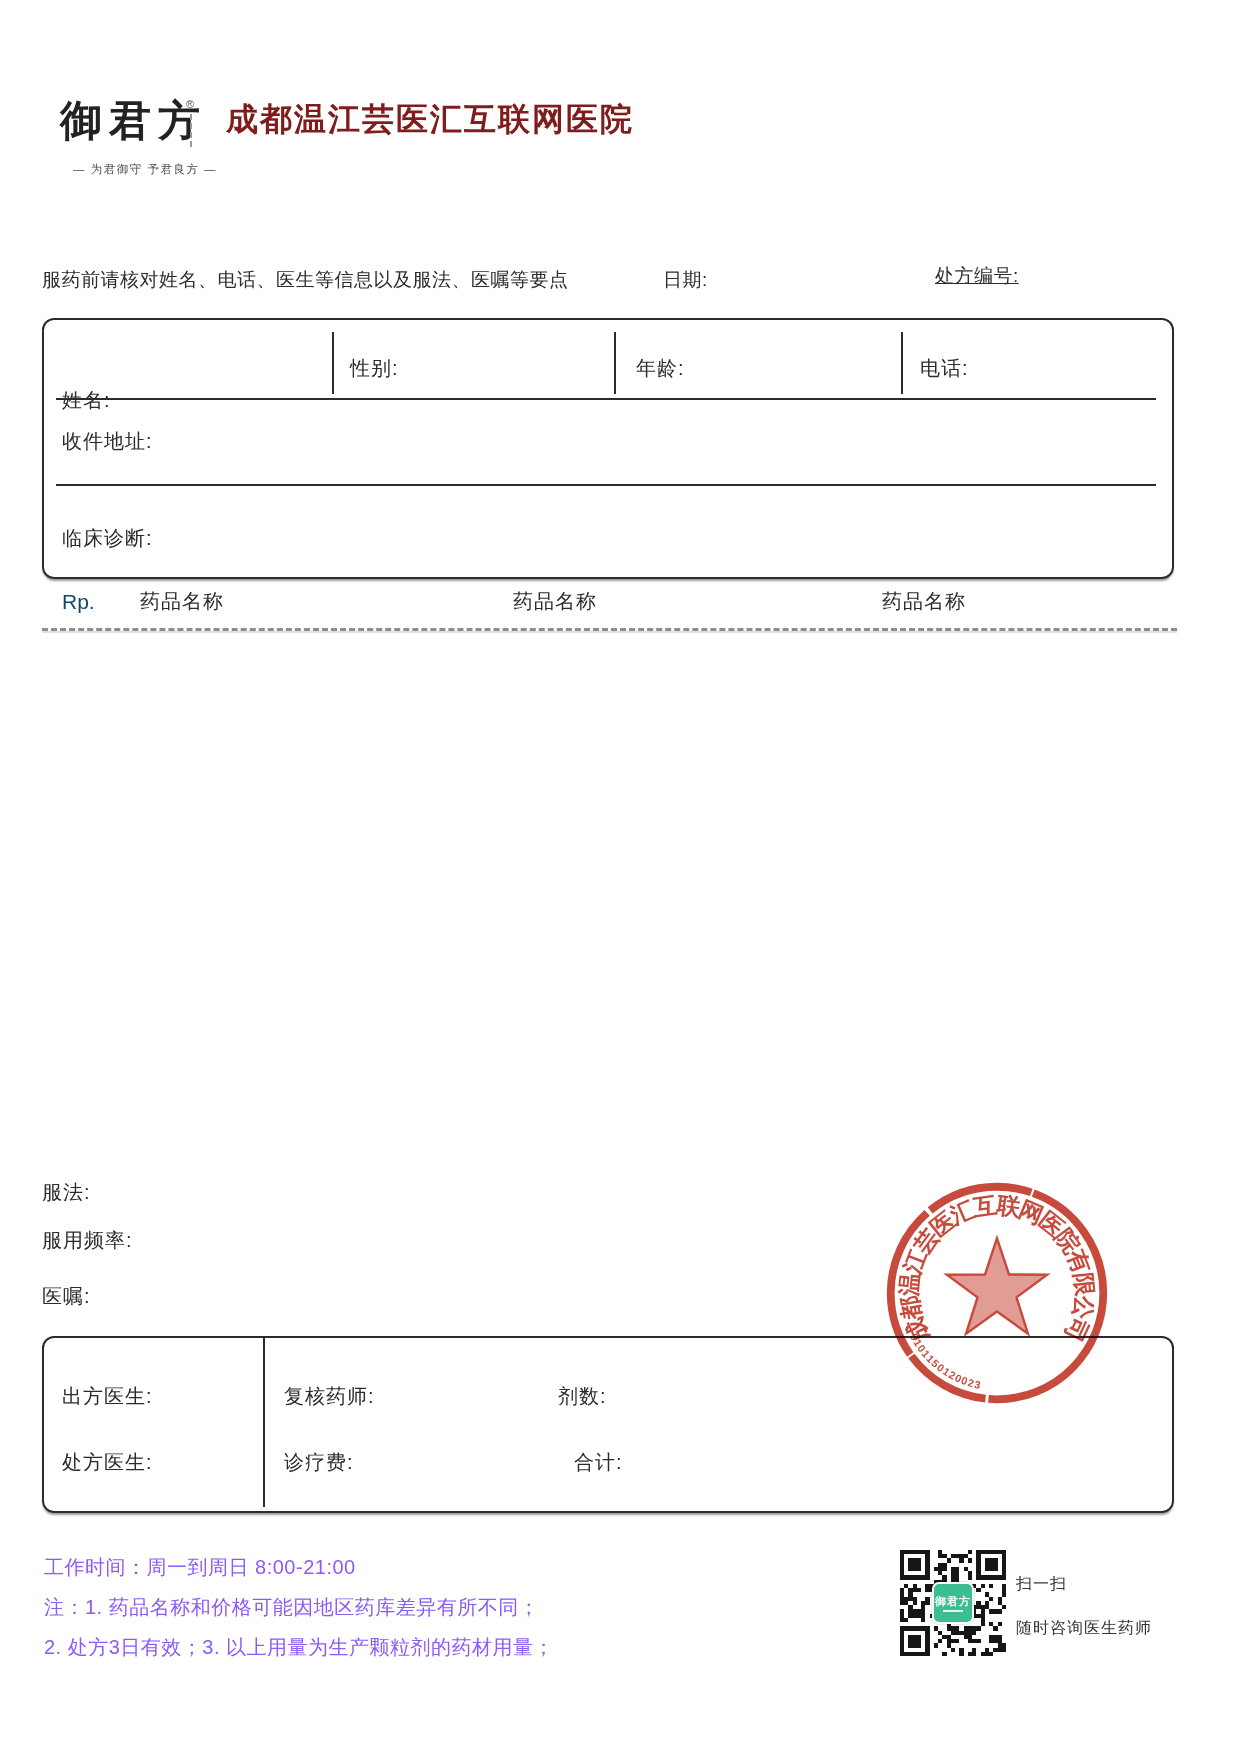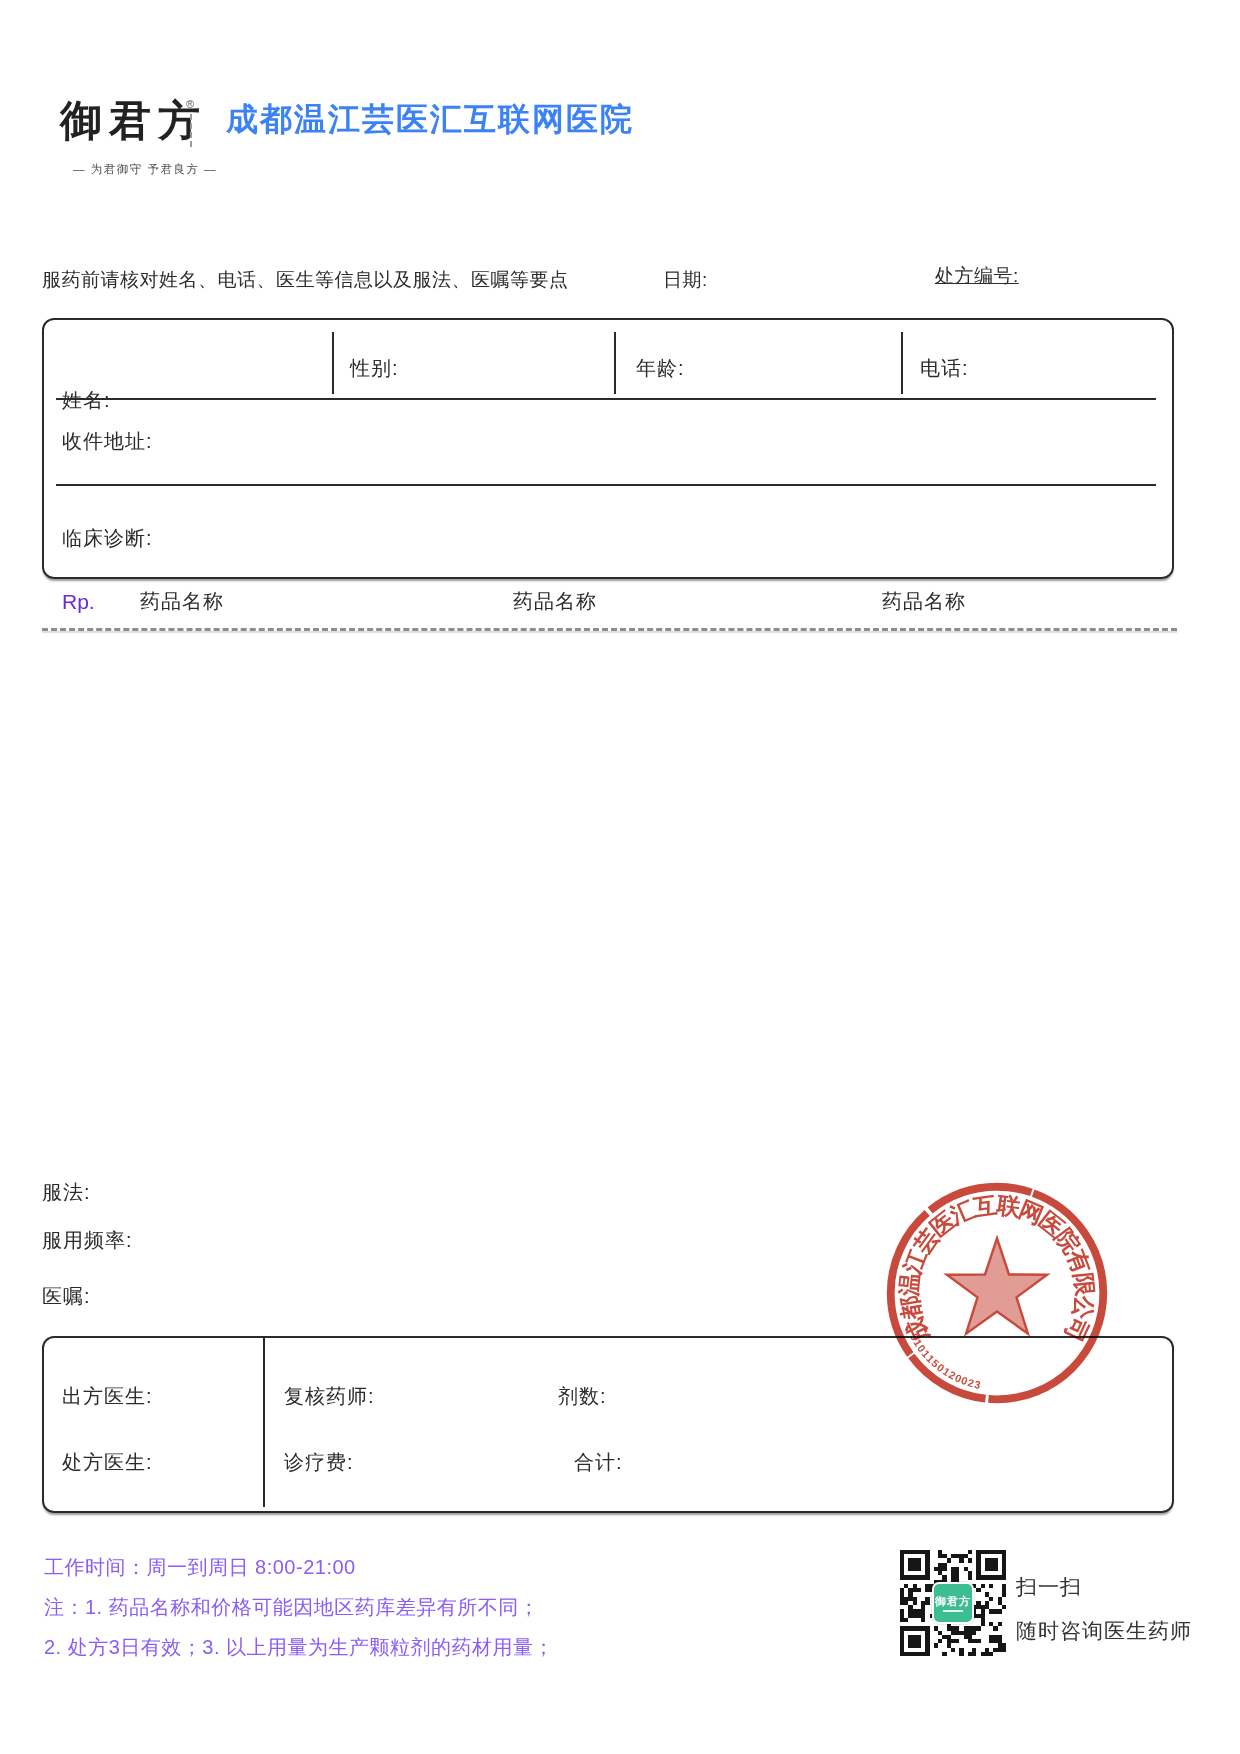--- a/index.html
+++ b/index.html
@@ -13,28 +13,28 @@
     position:absolute;border:2px solid #2b2b2b;border-radius:12px;background:transparent;
     box-shadow:0 3px 2px -1px rgba(60,60,60,.5);
   }
   .hline{position:absolute;height:0;border-top:2px solid #2b2b2b;}
   .vline{position:absolute;width:2px;background:#2b2b2b;}
   .brand{
     font-family:"DejaVu Serif",serif;font-weight:bold;font-size:42px;letter-spacing:7px;
     color:#222;line-height:1;
   }
   .brand-tagline{font-size:11.5px;color:#4a4a4a;letter-spacing:1.5px;white-space:nowrap;margin-left:16px;}
-  .hospital-title{font-size:32px;font-weight:bold;color:#3b82f6;letter-spacing:2px;line-height:1.1;}
+  .hospital-title{font-size:32px;font-weight:bold;color:#7f1d1d;letter-spacing:2px;line-height:1.1;}
   .notice{font-size:19px;color:#2d2d2d;letter-spacing:0.5px;}
   .dashed-sep{
     position:absolute;height:0;border-top:3px dashed #8d8d8d;
     box-shadow:0 2px 1px rgba(0,0,0,.13);
   }
   .footer-line{font-size:20px;color:#8b5cf6;letter-spacing:0.5px;line-height:1;}
-  .scan-line{font-size:21px;color:#333;letter-spacing:1px;line-height:1;}
+  .scan-line{font-size:16px;color:#333;letter-spacing:1px;line-height:1;}
   #stamp-wrap{mix-blend-mode:multiply;opacity:.92;}
   #stamp-svg text{font-family:"Liberation Sans",sans-serif;}
   .qr-logo{
     position:absolute;width:42px;height:42px;border-radius:7px;border:2px solid #fff;
     box-shadow:0 0 0 1px rgba(0,0,0,.08);display:flex;flex-direction:column;
     align-items:center;justify-content:center;box-sizing:border-box;
   }
   .qr-logo .t{color:#fff;font-size:11px;font-weight:bold;letter-spacing:1px;line-height:1.3;}
   .qr-logo .u{width:20px;height:2px;background:rgba(255,255,255,.85);margin-top:2px;}
   .side-mark{
@@ -61,21 +61,21 @@
 <div class="abs lb" style="left:636px;top:358px;">年龄:</div>
 <div class="abs lb" style="left:920px;top:358px;">电话:</div>
 <div class="vline" style="left:332px;top:332px;height:62px;"></div>
 <div class="vline" style="left:614px;top:332px;height:62px;"></div>
 <div class="vline" style="left:901px;top:332px;height:62px;"></div>
 <div class="hline" style="left:56px;top:398px;width:1100px;"></div>
 <div class="abs lb" style="left:62px;top:431px;">收件地址:</div>
 <div class="hline" style="left:56px;top:484px;width:1100px;"></div>
 <div class="abs lb" style="left:62px;top:528px;">临床诊断:</div>
 
-<div class="abs" style="left:62px;top:590px;font-size:21px;color:#6d28d9;">Rp.</div>
+<div class="abs" style="left:62px;top:590px;font-size:21px;color:#0c4a6e;">Rp.</div>
 <div class="abs lb" style="left:140px;top:591px;">药品名称</div>
 <div class="abs lb" style="left:513px;top:591px;">药品名称</div>
 <div class="abs lb" style="left:882px;top:591px;">药品名称</div>
 <div class="dashed-sep" style="left:42px;top:628px;width:1135px;"></div>
 
 <div class="abs lb" style="left:42px;top:1182px;">服法:</div>
 <div class="abs lb" style="left:42px;top:1230px;">服用频率:</div>
 <div class="abs lb" style="left:42px;top:1286px;">医嘱:</div>
 
 <div class="box" style="left:42px;top:1336px;width:1128px;height:173px;"></div>

